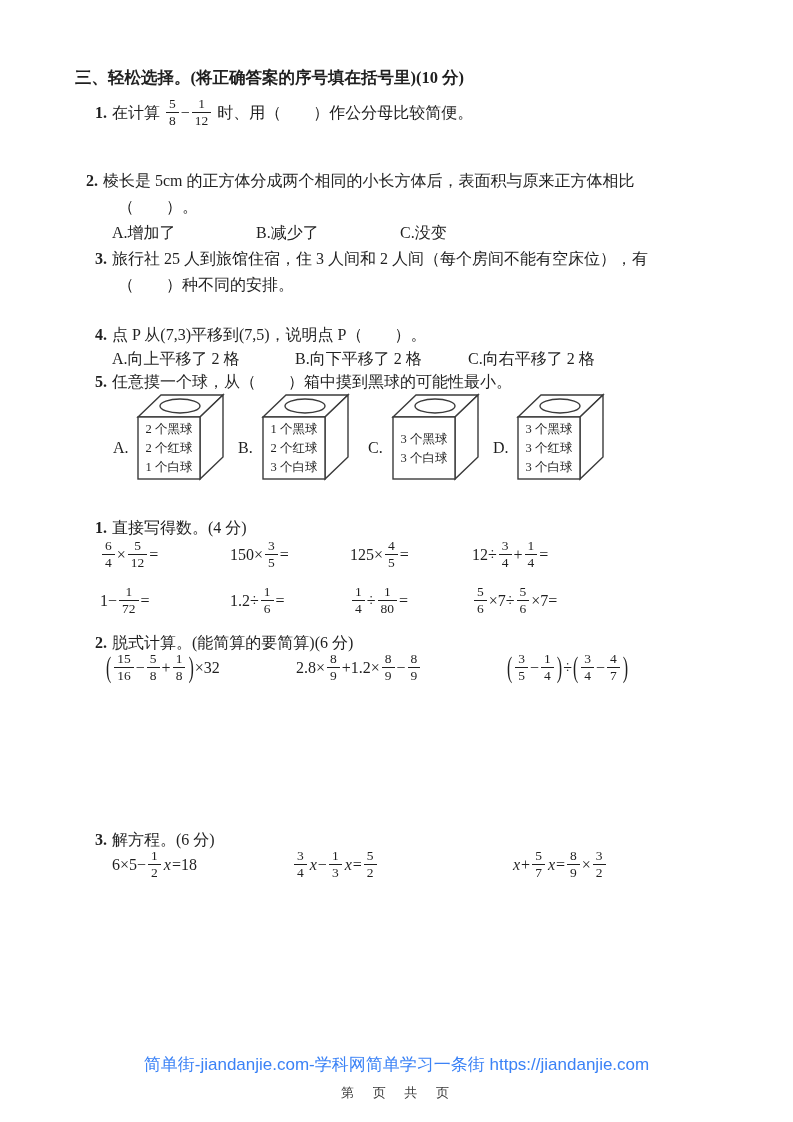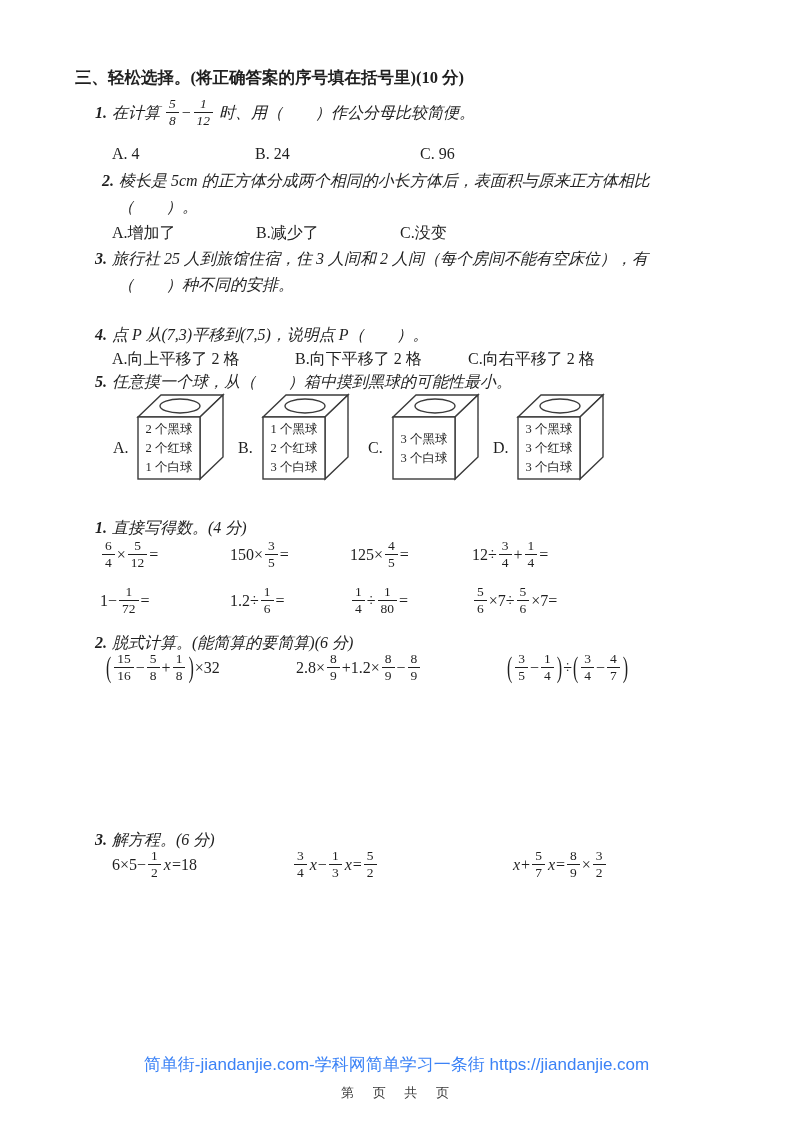--- a/index.html
+++ b/index.html
@@ -3,21 +3,21 @@
 <meta charset="utf-8">
 <style>
   html,body{margin:0;padding:0;background:#ffffff;}
   .page{
     position:relative;width:793px;height:1122px;background:#ffffff;overflow:hidden;
     font-family:"Liberation Serif","DejaVu Serif",serif;
     color:#1f1f1f;font-size:16px;line-height:1.4;
   }
   .abs{position:absolute;left:0;right:0;}
   .hdr{font-weight:bold;font-size:16.5px;}
-  .q{position:absolute;white-space:nowrap;font-style:italic;}
+  .q{position:absolute;white-space:nowrap;}
   .qn{font-weight:bold;margin-right:5px;}
   .optrow{position:absolute;left:0;right:0;height:24px;}
   .opt{position:absolute;white-space:pre;}
   
   .math{white-space:nowrap;}
   .frac{display:inline-block;text-align:center;vertical-align:middle;
         font-size:13.5px;line-height:1.15;margin:0 2px;position:relative;top:-2px;}
   .frac .nu{display:block;border-bottom:1.2px solid #1f1f1f;padding:0 3px;}
   .frac .de{display:block;padding:0 3px;}
   .pn{display:inline-block;transform:scaleY(1.9);vertical-align:middle;
@@ -43,27 +43,22 @@
 </head>
 <body>
 
 <div class="page">
 
   <div class="abs hdr" style="top:66px;left:75px">三、轻松选择。(将正确答案的序号填在括号里)(10 分)</div>
 
   <div class="q" style="top:98px;left:95px">
     <b class="qn">1.</b><span class="math">在计算 <span class="frac"><span class="nu">5</span><span class="de">8</span></span>−<span class="frac"><span class="nu">1</span><span class="de">12</span></span> 时、用（　　）作公分母比较简便。</span>
   </div>
-  <div class="optrow" style="top:143px">
-    <span class="opt" style="left:112px">A. 4</span>
-    <span class="opt" style="left:255px">B. 24</span>
-    <span class="opt" style="left:420px">C. 96</span>
-  </div>
 
-  <div class="q" style="top:170px;left:102px">
+  <div class="q" style="top:170px;left:86px">
     <b class="qn">2.</b><span>棱长是 5cm 的正方体分成两个相同的小长方体后，表面积与原来正方体相比</span>
   </div>
   <div class="q" style="top:196px;left:118px">（　　）。</div>
   <div class="optrow" style="top:222px">
     <span class="opt" style="left:112px">A.增加了</span>
     <span class="opt" style="left:256px">B.减少了</span>
     <span class="opt" style="left:400px">C.没变</span>
   </div>
 
   <div class="q" style="top:248px;left:95px">

